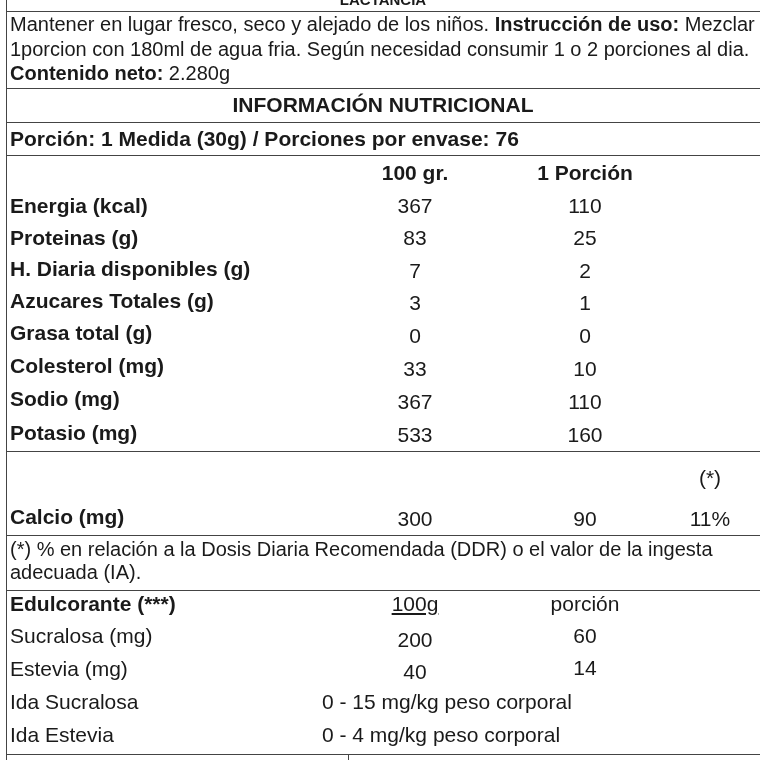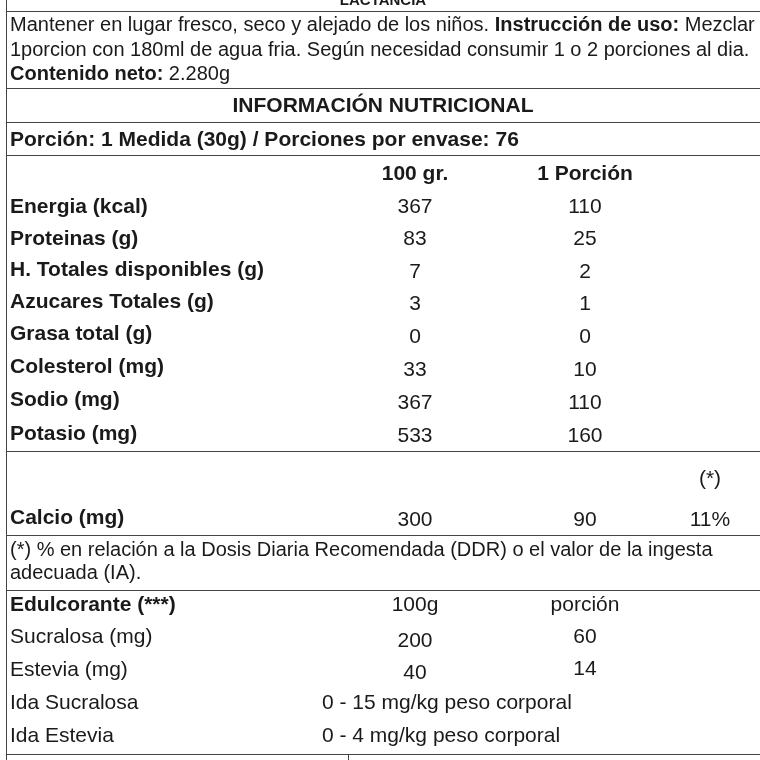--- a/index.html
+++ b/index.html
@@ -42,21 +42,21 @@
   <div class="txt b" style="top:196px; left:10px;">Energia (kcal)</div>
   <div class="txt center" style="top:196px; left:370px; width:90px;">367</div>
   <div class="txt center" style="top:196px; left:535px; width:100px;">110</div>
 </div>
 <div>
   <div class="txt b" style="top:228px; left:10px;">Proteinas (g)</div>
   <div class="txt center" style="top:228px; left:370px; width:90px;">83</div>
   <div class="txt center" style="top:228px; left:535px; width:100px;">25</div>
 </div>
 <div>
-  <div class="txt b" style="top:259px; left:10px;">H. Totales disponibles (g)</div>
+  <div class="txt b" style="top:259px; left:10px;">H. Diaria disponibles (g)</div>
   <div class="txt center" style="top:261px; left:370px; width:90px;">7</div>
   <div class="txt center" style="top:261px; left:535px; width:100px;">2</div>
 </div>
 <div>
   <div class="txt b" style="top:291px; left:10px;text-align:center;">Azucares Totales (g)</div>
   <div class="txt center" style="top:293px; left:370px; width:90px;">3</div>
   <div class="txt center" style="top:293px; left:535px; width:100px;">1</div>
 </div>
 <div>
   <div class="txt b" style="top:323px; left:10px;">Grasa total (g)</div>
@@ -87,21 +87,21 @@
   <div class="txt center" style="top:509px; left:535px; width:100px;">90</div>
   <div class="txt center" style="top:509px; left:685px; width:50px;">11%</div>
 </div>
 <div class="hline" style="top:535px"></div>
 
 <div class="para" style="top:538px">(*) % en relación a la Dosis Diaria Recomendada (DDR) o el valor de la ingesta</div>
 <div class="para" style="top:561px">adecuada (IA).</div>
 <div class="hline" style="top:590px"></div>
 
 <div class="txt b" style="top:594px; left:10px;">Edulcorante (***)</div>
-<div class="txt center" style="top:594px; left:370px; width:90px;">100g</div>
+<div class="txt center" style="top:594px; left:370px; width:90px;text-decoration:underline;">100g</div>
 <div class="txt center" style="top:594px; left:530px; width:110px;">porción</div>
 
 <div>
   <div class="txt" style="top:626px; left:10px;">Sucralosa (mg)</div>
   <div class="txt center" style="top:630px; left:370px; width:90px;">200</div>
   <div class="txt center" style="top:626px; left:535px; width:100px;">60</div>
 </div>
 <div>
   <div class="txt" style="top:659px; left:10px;">Estevia (mg)</div>
   <div class="txt center" style="top:662px; left:370px; width:90px;">40</div>

